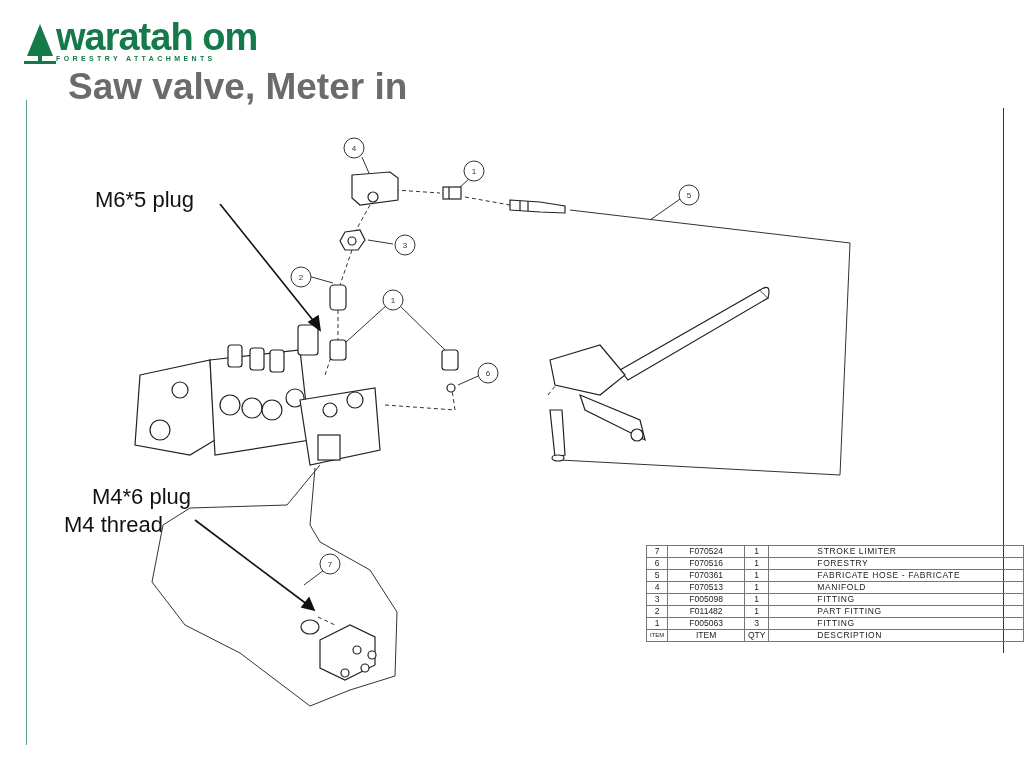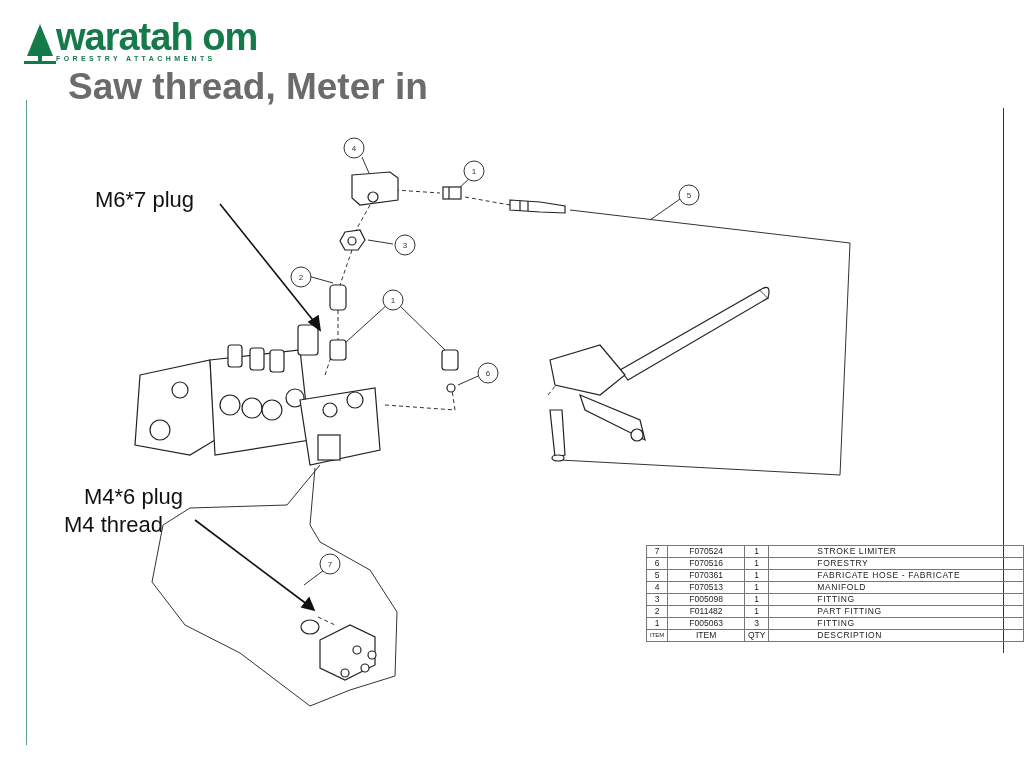--- a/index.html
+++ b/index.html
@@ -25,21 +25,21 @@
 <div class="logo">
   <svg width="32" height="44" viewBox="0 0 32 44" style="position:absolute;left:0;top:0">
     <polygon points="16,2 3,34 29,34" fill="#157a4a"></polygon>
     <rect x="14" y="34" width="4" height="5" fill="#157a4a"></rect>
     <rect x="0" y="39" width="32" height="3" fill="#157a4a"></rect>
   </svg>
   <div class="logo-word">waratah om</div>
   <div class="logo-sub">FORESTRY   ATTACHMENTS</div>
 </div>
 
-<div class="title">Saw thread, Meter in</div>
+<div class="title">Saw valve, Meter in</div>
 <div class="left-rule"></div>
 <div class="right-rule"></div>
 
 <svg class="draw" width="1024" height="767">
   <g fill="none" stroke="#333" stroke-width="1">
 
     <g stroke-dasharray="4,3">
       <line x1="395" y1="190" x2="440" y2="193"></line>
       <line x1="465" y1="197" x2="510" y2="205"></line>
       <line x1="370" y1="205" x2="355" y2="232"></line>
@@ -177,22 +177,22 @@
   </g>
 
   <g stroke="#111" stroke-width="1.6" fill="#111">
     <line x1="220" y1="204" x2="316" y2="324"></line>
     <polygon points="320,330 309,322 318,316"></polygon>
     <line x1="195" y1="520" x2="308" y2="605"></line>
     <polygon points="314,610 302,607 309,598"></polygon>
   </g>
 </svg>
 
-<div class="callout" style="left:95px;top:186px">M6*7 plug</div>
-<div class="callout" style="left:84px;top:483px">M4*6 plug</div>
+<div class="callout" style="left:95px;top:186px">M6*5 plug</div>
+<div class="callout" style="left:92px;top:483px">M4*6 plug</div>
 <div class="callout" style="left:64px;top:511px">M4 thread</div>
 
 <table class="bom">
   <tbody>
     <tr>
         <td class="item">7</td>
         <td class="part">F070524</td>
         <td class="qty">1</td>
         <td class="desc">STROKE LIMITER</td>
       </tr>

